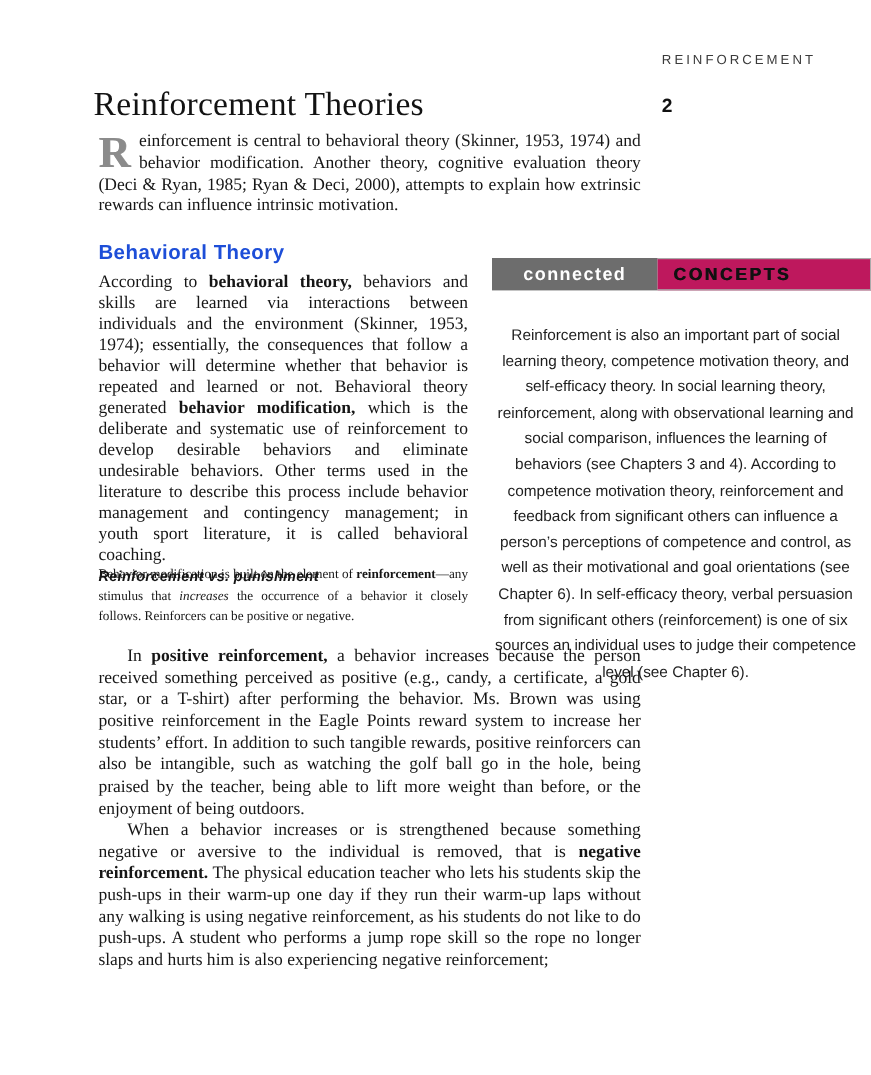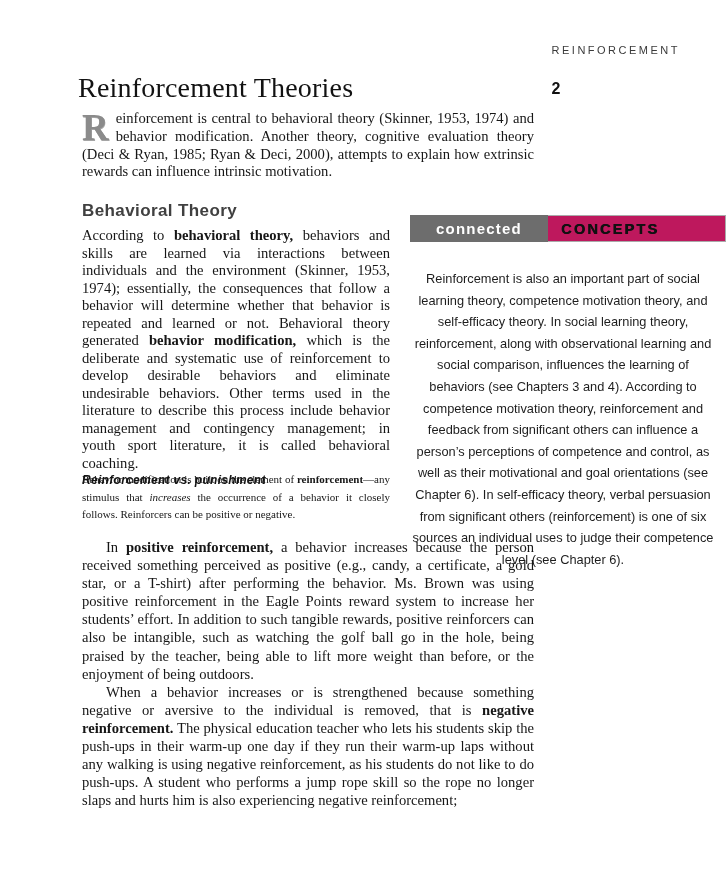--- a/index.html
+++ b/index.html
@@ -46,21 +46,21 @@
     font-size: 37px; line-height: 31px;
     color: #8b8b8b;
     margin: 2px 7px 0 0;
     text-shadow: 0.5px 0.5px 0 #a5a5a5;
   }
 
   
   .bt-heading {
     left: 82px; top: 201px;
     font-family: "Liberation Sans", "DejaVu Sans", sans-serif;
-    font-size: 17px; font-weight: 700; color: #404040;
+    font-size: 17px; font-weight: 700; color: #1d4ed8;
     letter-spacing: 0.4px;
   }
 
   
   .bt-para {
     left: 82px; top: 227px; width: 308px;
     font-size: 14.6px; line-height: 17.5px;
     text-align: justify;
   }
 

